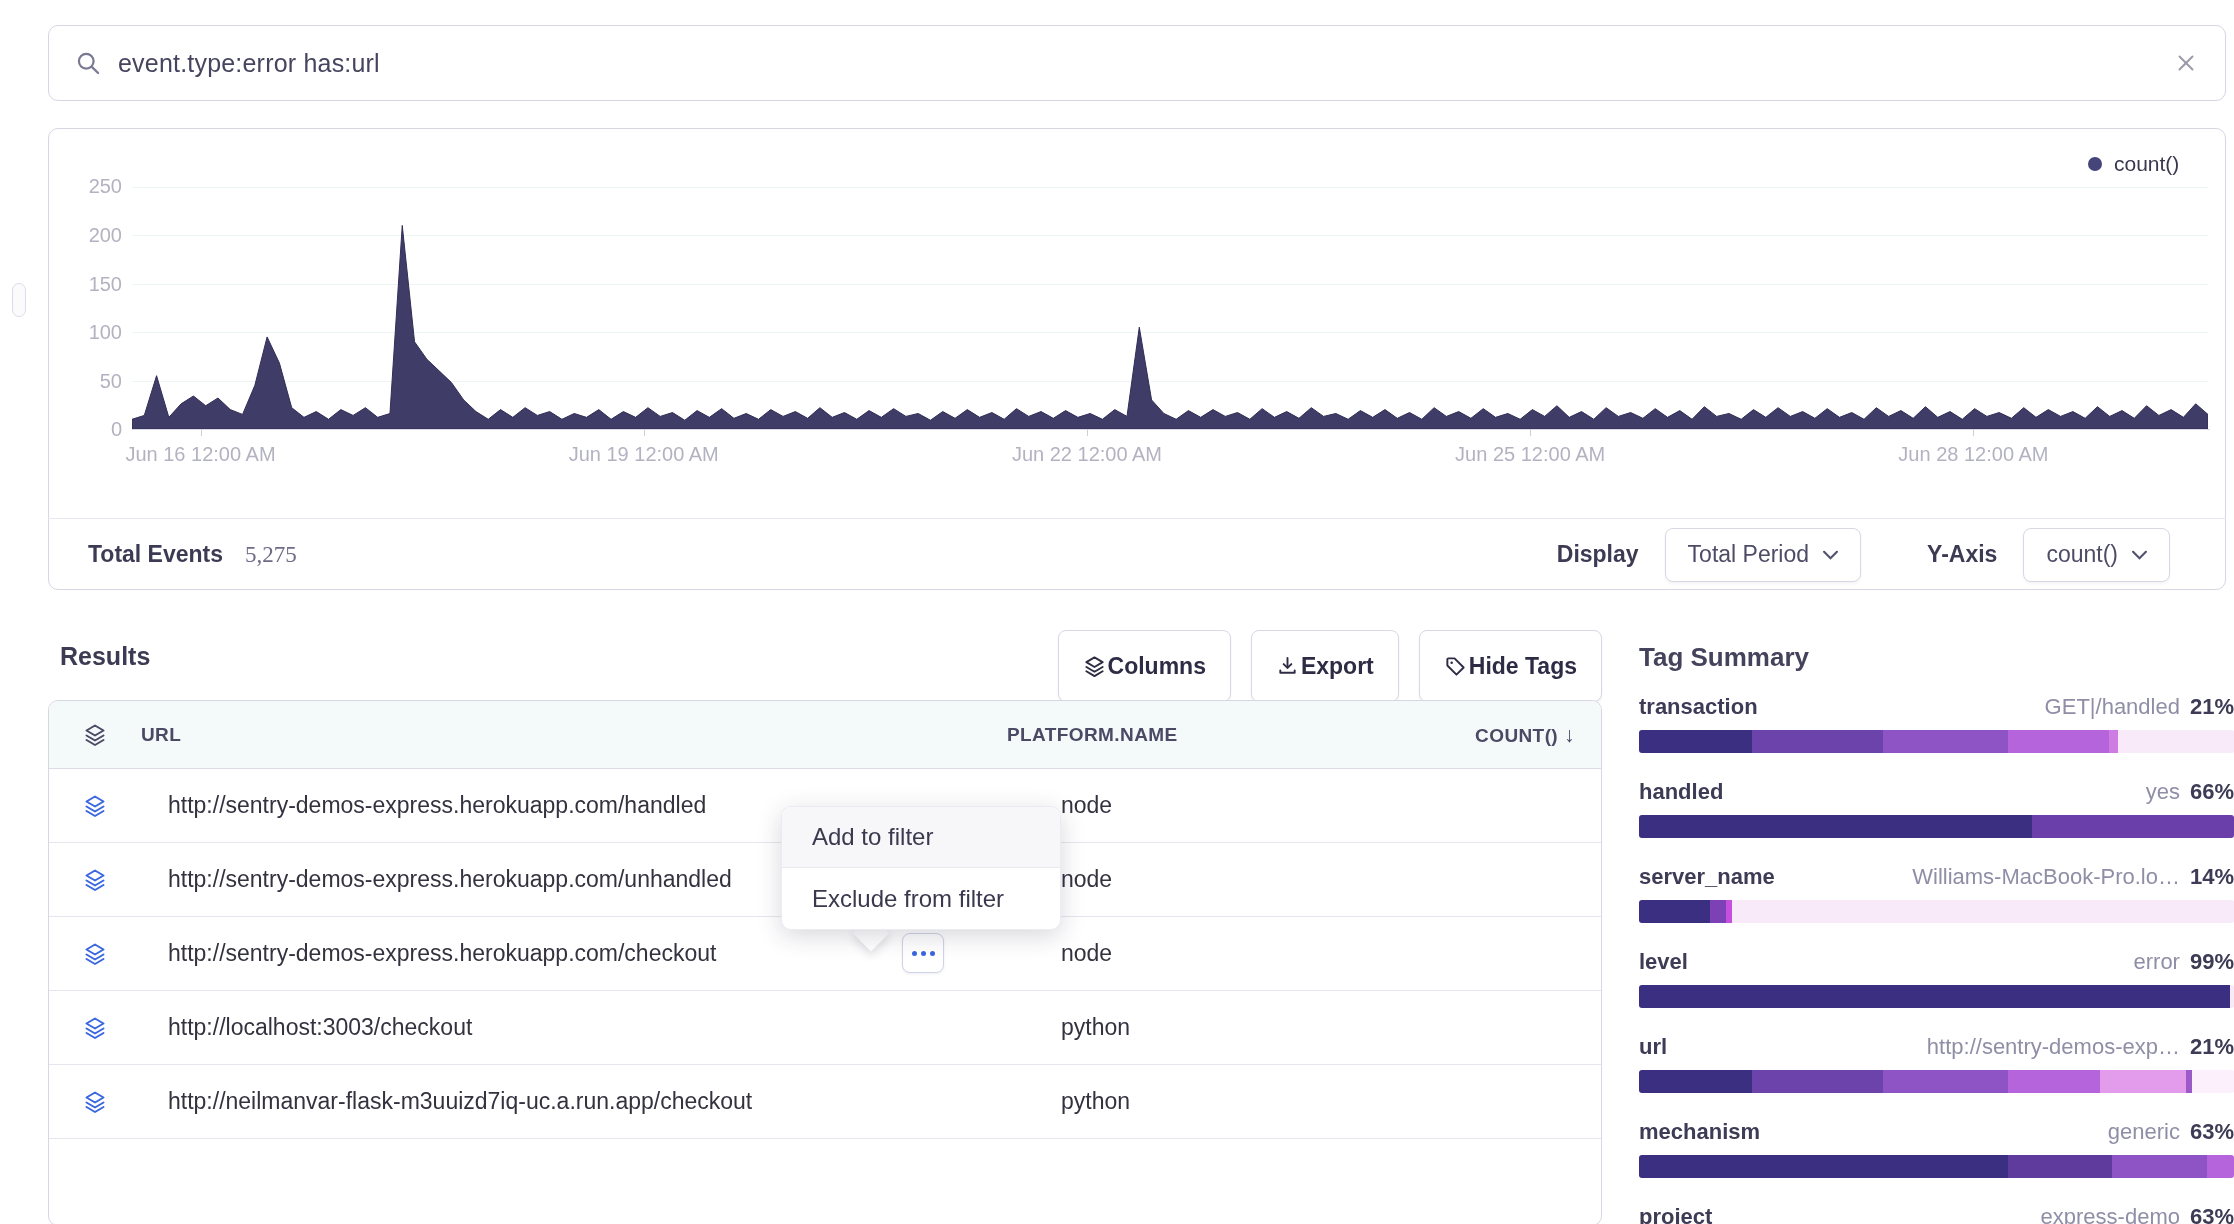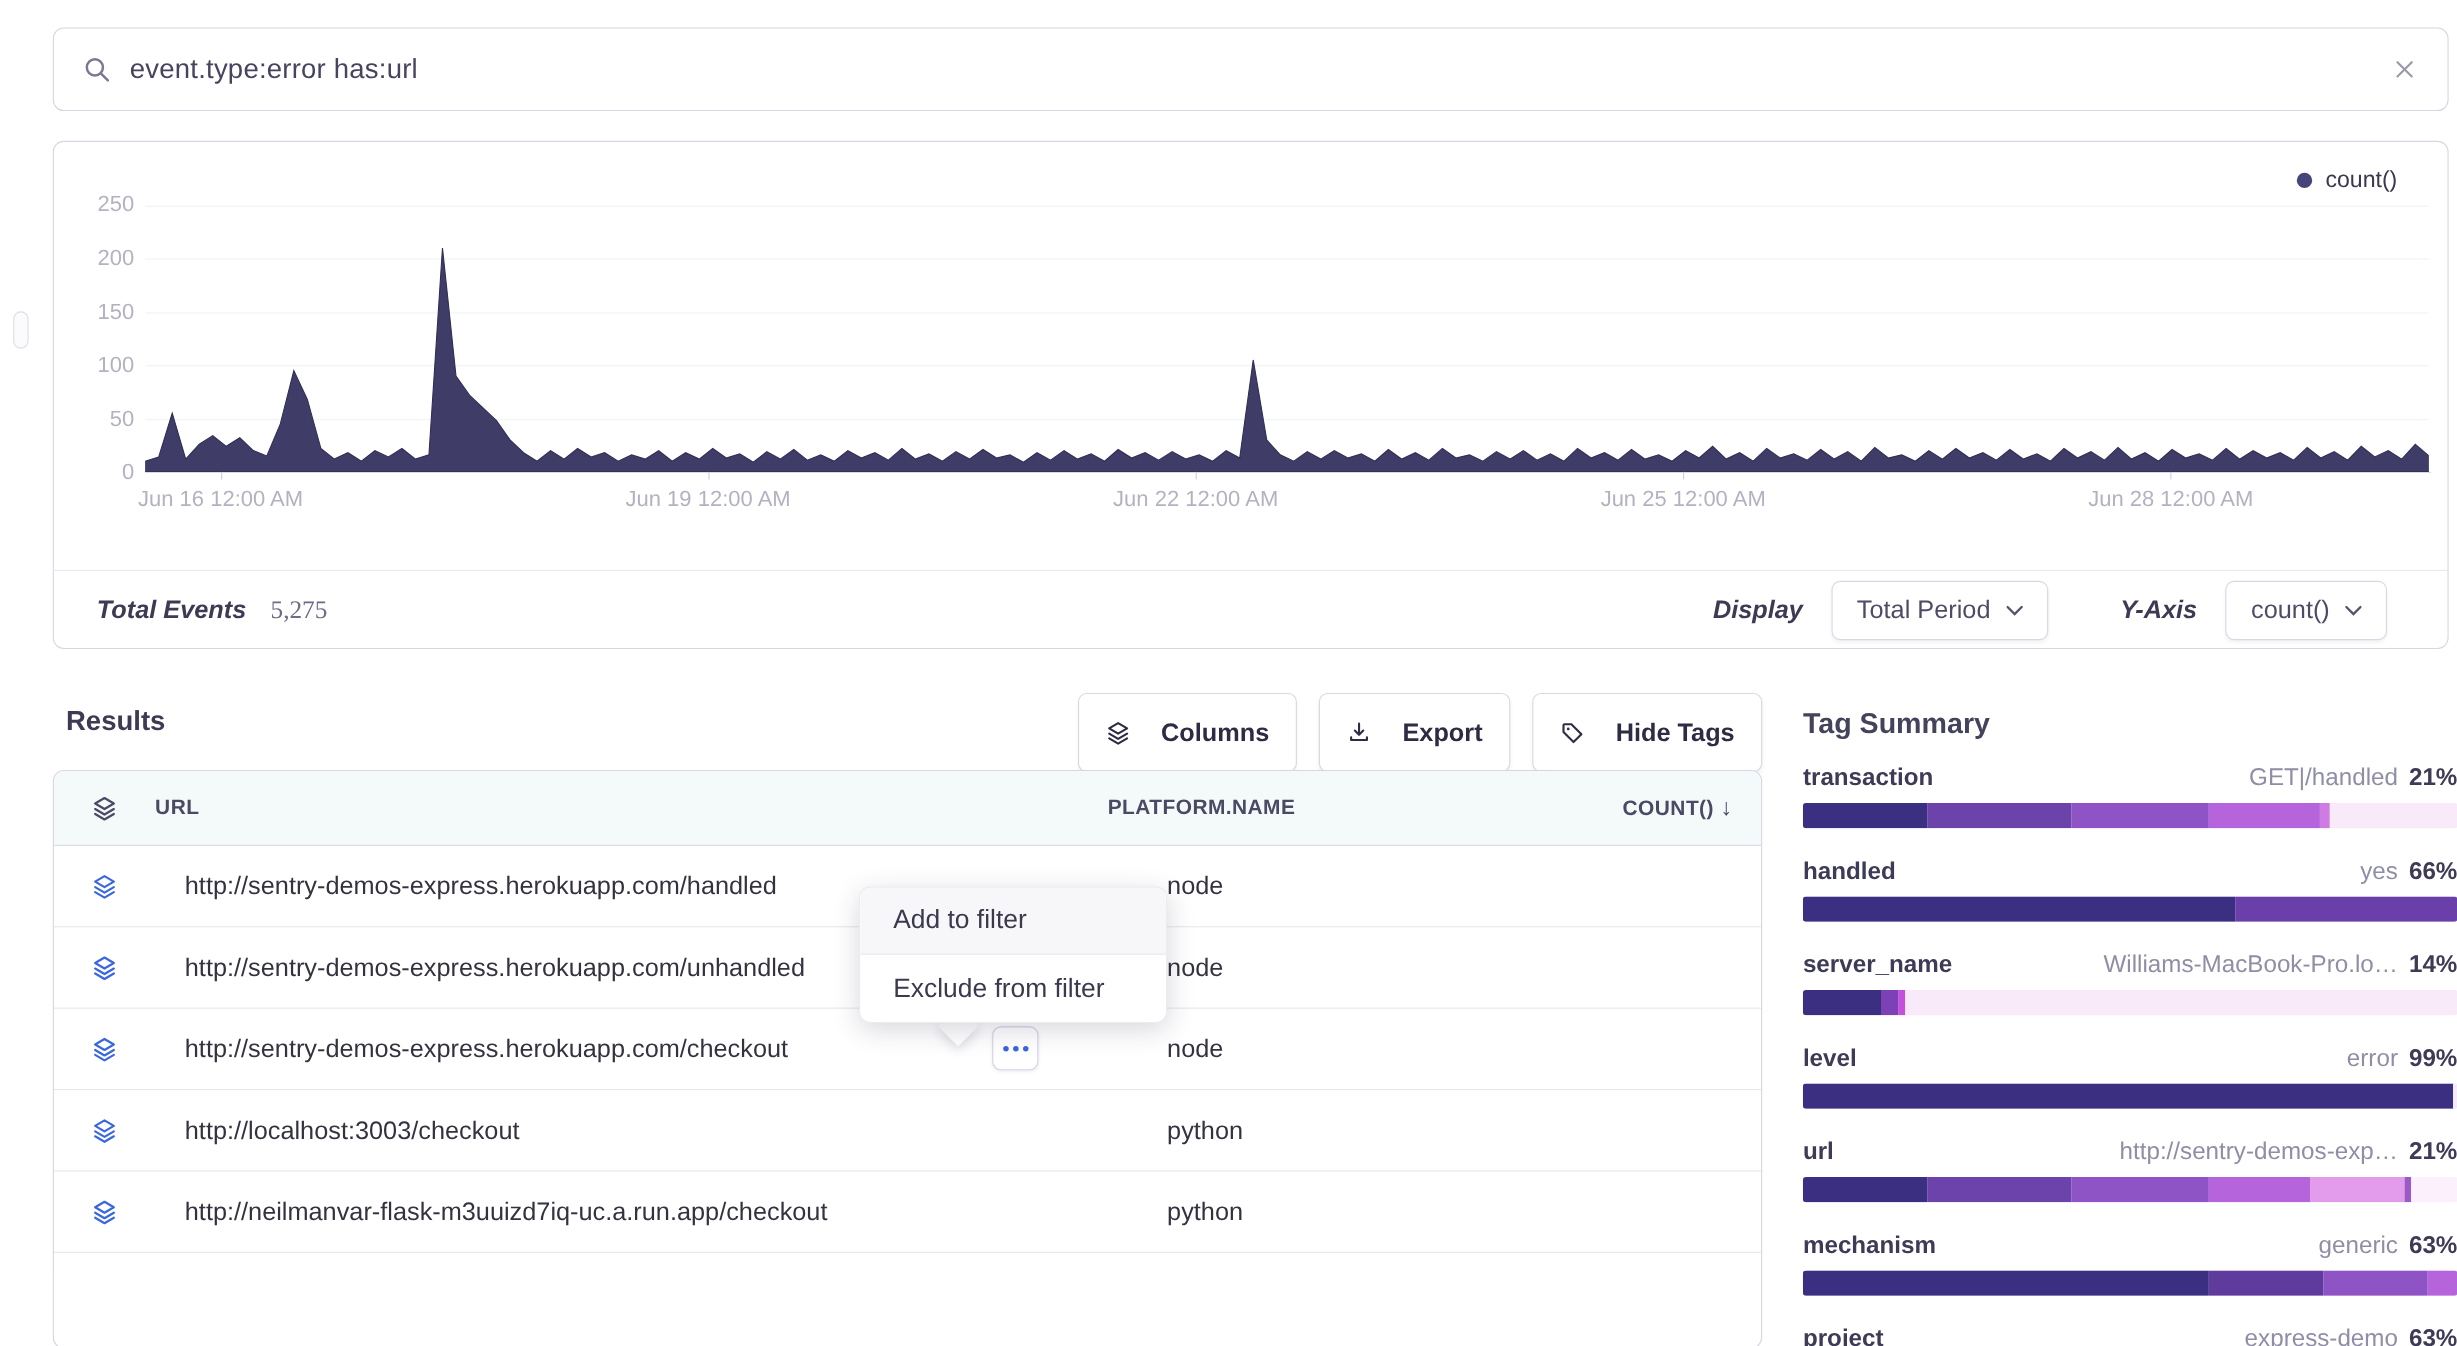--- a/index.html
+++ b/index.html
@@ -26,32 +26,32 @@
   .gridline { left:132px; width:2076px; height:1px; background:#EDF4F4; }
   .x-axis-line { left:132px; top:429px; width:2078px; height:1px; background:#D9D8E4; }
   #chart-plot { left:132px; top:177px; width:2076px; height:252px; }
   #chart-plot svg { width:100%; height:100%; display:block; }
   .x-axis { left:132px; top:429px; width:2076px; height:44px; }
   .x-tick-label { position:absolute; top:14px; transform:translateX(-50%); font-size:20px; color:#B3B2C1; white-space:nowrap; }
   .x-tick-mark { position:absolute; top:0; width:1px; height:7px; background:#CFCEDE; }
 
   .chart-footer { left:48px; top:518px; width:2178px; height:72px; border-top:1px solid #E8E7F0;
                   display:flex; align-items:center; padding:0 56px 0 40px; }
-  .cf-label { font-size:23px; font-weight:bold; color:#3D3B54;font-style:italic; }
+  .cf-label { font-size:23px; font-weight:bold; color:#3D3B54; }
   .cf-value { font-size:23px; color:#6E6C86; margin-left:22px;font-family:Liberation Serif, serif; }
   .cf-right { margin-left:auto; display:flex; align-items:center; gap:26px; }
   .dropdown-btn { display:flex; align-items:center; gap:14px; height:54px; padding:0 22px;
                   background:#fff; border:1.5px solid #D8D7E3; border-radius:8px; font-size:23px; color:#4D4B66;
                   cursor:pointer; box-shadow:0 2px 3px rgba(40,40,70,.05); }
   .gap36 { width:14px; }
 
   
   .results-title { left:48px; top:642px; font-size:25px; font-weight:bold; color:#3D3B54;margin-left:12px; }
   .toolbar { top:630px; right:632px; display:flex; gap:20px; }
-  .tool-btn { display:flex; align-items:center; gap:28px; height:72px; padding:16px 24px; background:#fff;
+  .tool-btn { display:flex; align-items:center; gap:2px; height:72px; padding:16px 24px; background:#fff;
               border:1.5px solid #D8D7E3; border-radius:8px; font-size:23px; font-weight:bold; color:#2E2C44;
               cursor:pointer; box-shadow:0 2px 3px rgba(40,40,70,.05); }
 
   
   .table { left:48px; top:700px; width:1554px; height:526px; border:1.5px solid #D7D6E2; border-radius:10px;
            overflow:hidden; background:#fff; }
   .t-row { display:grid; grid-template-columns:92px 866px 396px 200px; align-items:center; }
   .t-head { height:68px; background:#F4F9FA; border-bottom:1px solid #DCDBE6; }
   .t-head .th { font-size:19px; font-weight:bold; color:#4B4964; letter-spacing:.4px; }
   .t-body-row { height:74px; border-bottom:1px solid #E7E6EE; font-size:23px; color:#34323F;gap:27px; }

